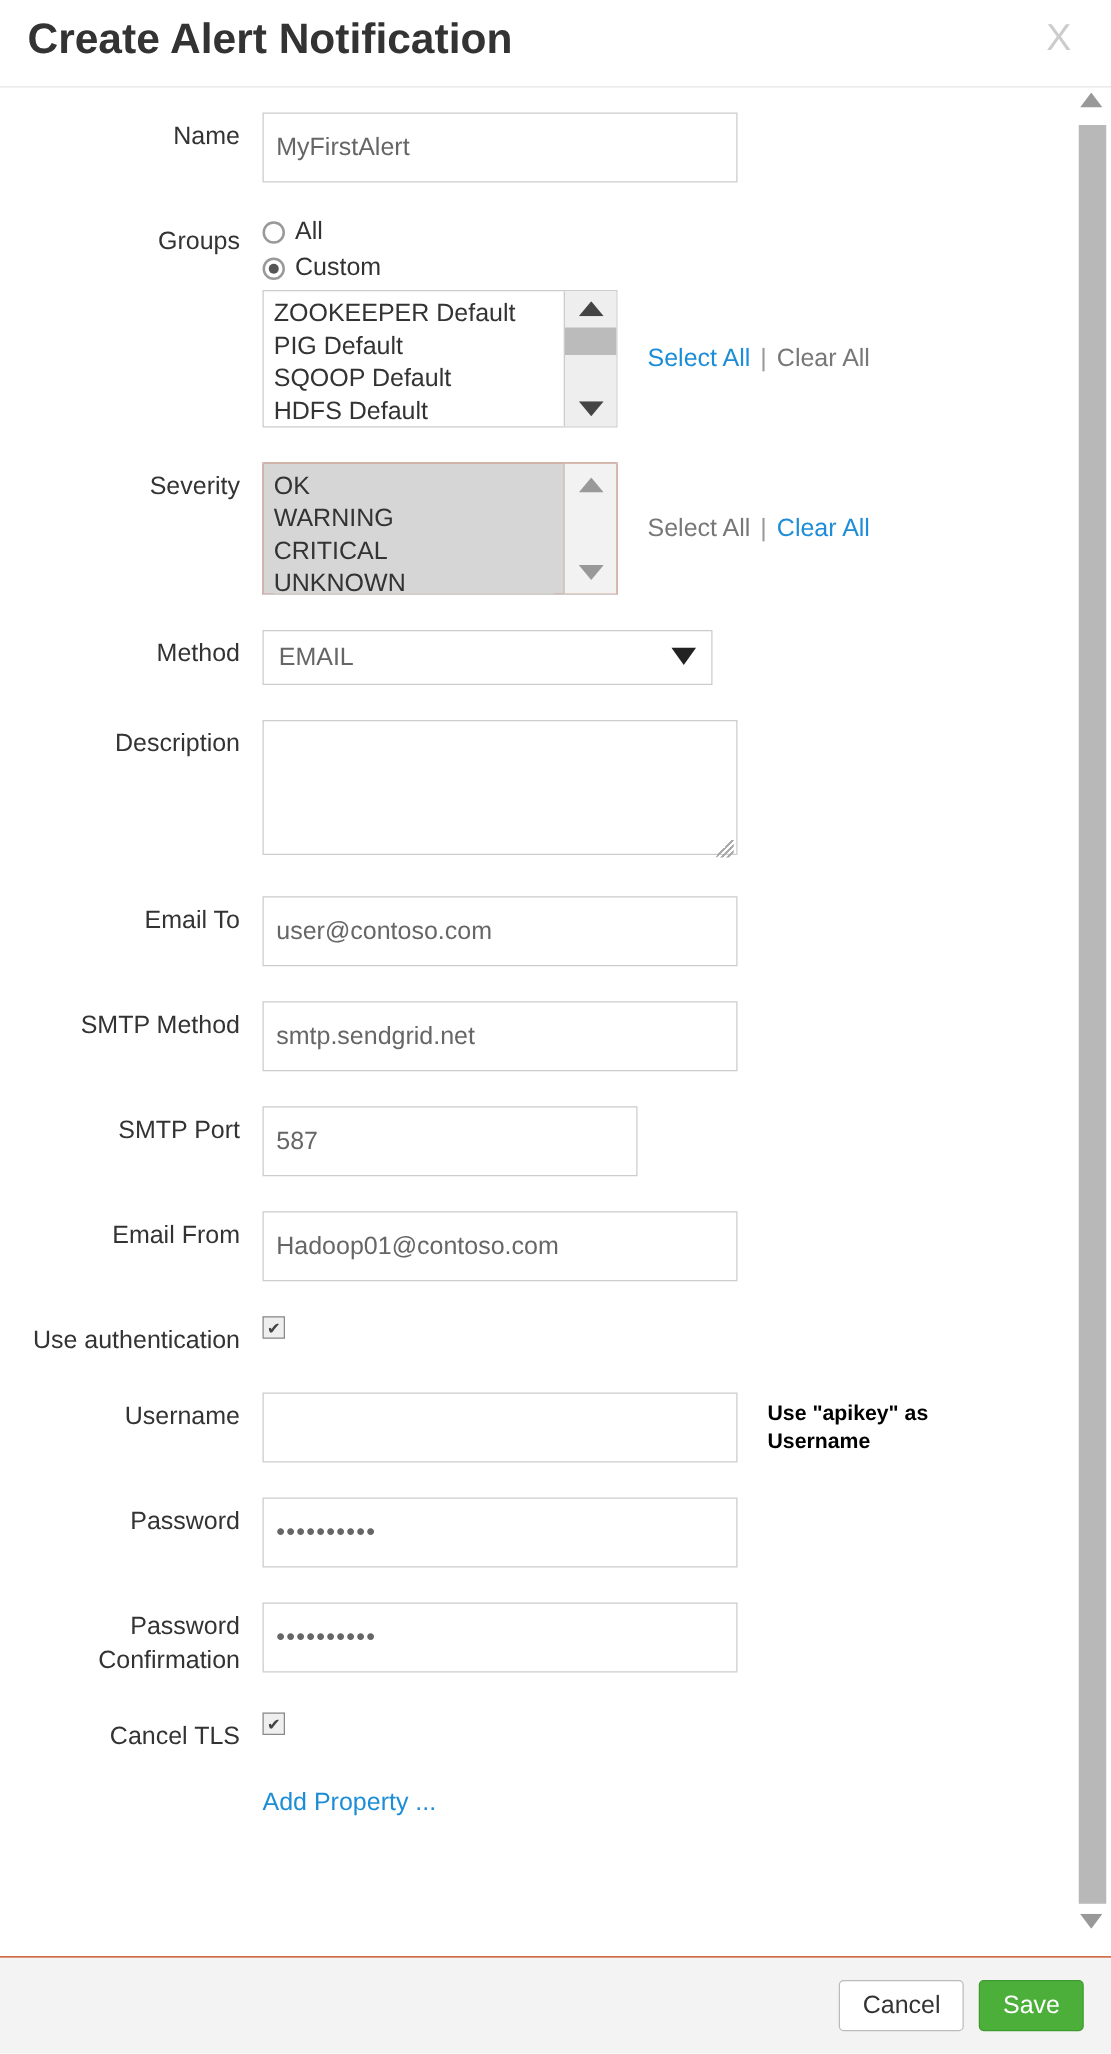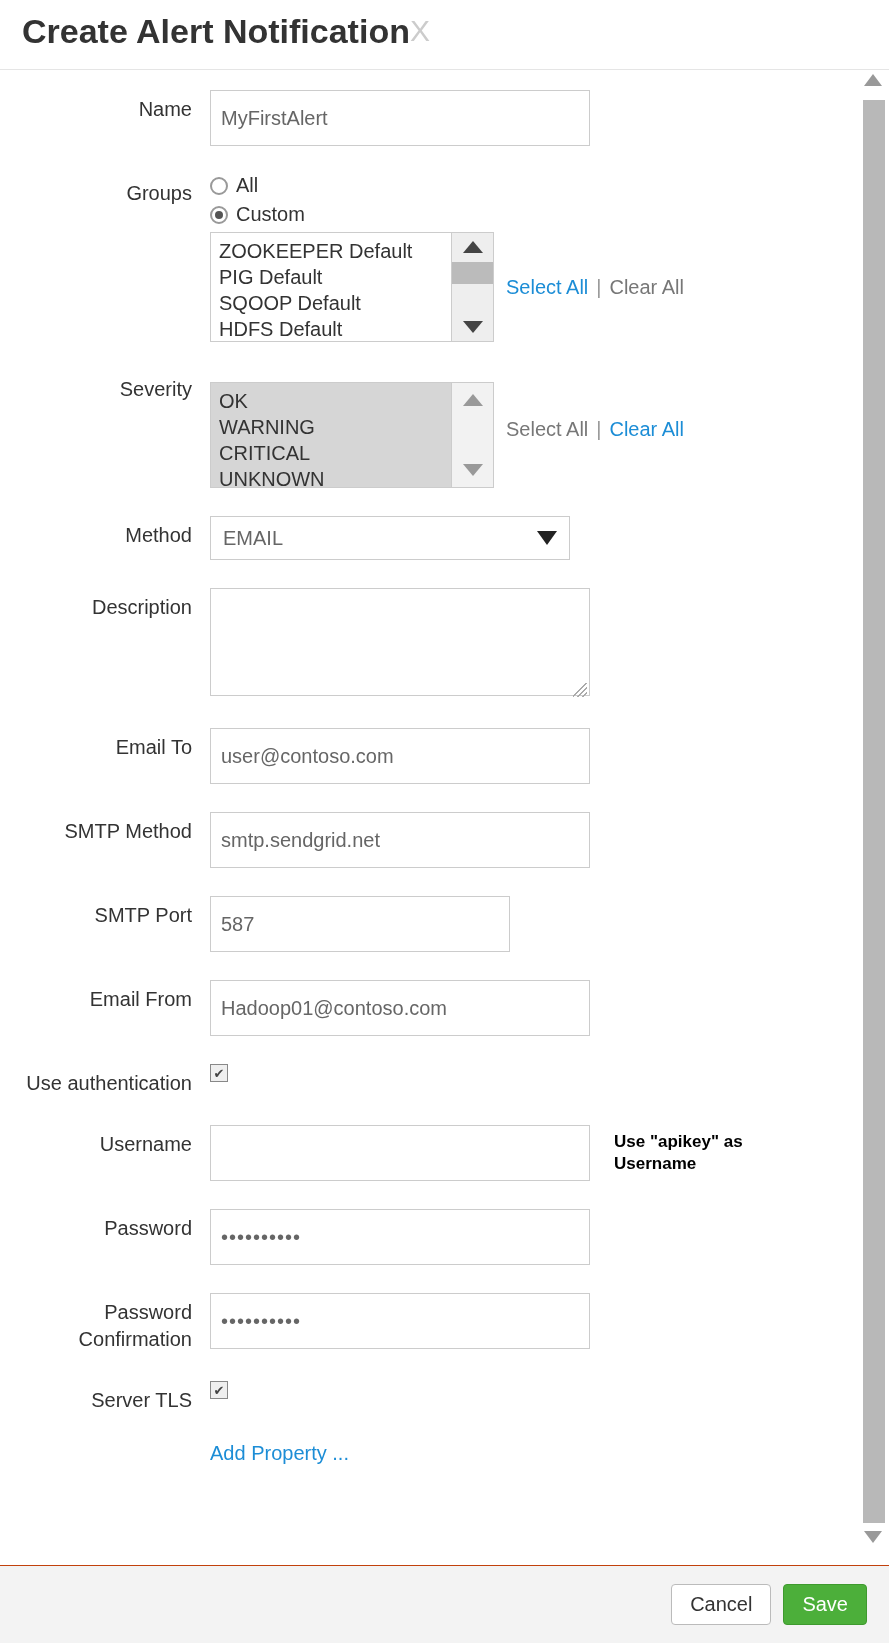--- a/index.html
+++ b/index.html
@@ -1,18 +1,18 @@
 <!DOCTYPE html>
 <html><head>
 <meta charset="utf-8">
 <style>
   * { box-sizing: border-box; }
   html, body { margin:0; padding:0; font-family: Arial, Helvetica, sans-serif; color:#333; background:#fff; }
   .modal { width:889px; min-height:1643px; position:relative; display:flex; flex-direction:column; }
-  .modal-header { padding:12px 32px 18px 22px; border-bottom:1px solid #e5e5e5; display:flex; align-items:flex-start; }
+  .modal-header { padding:12px 32px 18px 22px; border-bottom:1px solid #e5e5e5; display:flex; align-items:flex-start; justify-content:space-between; }
   .modal-title { font-size:34px; font-weight:bold; color:#333; }
   .close-x { font-size:30px; color:#ccc; cursor:pointer; line-height:1; padding-top:4px; }
   .scroll-up, .scroll-down { position:absolute; right:6px; width:20px; height:20px; display:flex; align-items:center; justify-content:center; }
   .scroll-up { top:70px; }
   .scroll-down { bottom:96px; }
   .scroll-up svg, .scroll-down svg { fill:#999; }
   .right-scrollbar { position:absolute; right:4px; top:100px; bottom:120px; width:22px; background:#b8b8b8; }
   .body-area { flex:1; padding:20px 30px 20px 20px; position:relative; }
   .row { display:flex; align-items:flex-start; margin-bottom:28px; }
   .lbl { width:190px; text-align:right; padding-right:18px; font-size:20px; color:#333; padding-top:6px; line-height:1.35; }
@@ -34,21 +34,21 @@
   .listbox-wrap { display:flex; width:284px; }
   .listbox { flex:1; padding:5px 8px; font-size:20px; color:#333; line-height:1.3; height:108px; overflow:hidden; }
   .listbox .item { white-space:nowrap; }
   .listbox .item.sel { background:#d6d6d6; }
   .spin-col { width:42px; border-left:1px solid #ccc; background:#eee; display:flex; flex-direction:column; }
   .spin-col.sev { background:#f2f2f2; }
   .spin-btn { flex:1; display:flex; align-items:center; justify-content:center; cursor:pointer; }
   .spin-btn svg { fill:#444; }
   .spin-scrollthumb { height:22px; background:#bbb; }
 
-  .list-side-actions { display:flex; align-items:center; gap:8px; font-size:20px; margin-left:12px; }
+  .list-side-actions { display:flex; align-items:center; gap:8px; font-size:20px; margin-left:24px; }
   .link { color:#1c8dd6; cursor:pointer; }
   .muted { color:#777; }
   .sep { color:#999; }
 
   .select-box { width:360px; height:44px; display:flex; align-items:center; justify-content:space-between; padding:0 12px; cursor:pointer; }
   .select-box .caret svg { fill:#222; }
 
   .checkbox { width:18px; height:18px; border:1px solid #888; background:#efefef; display:inline-flex; align-items:center; justify-content:center; }
   .checkbox.checked::after { content:"✔"; font-size:13px; color:#444; line-height:1; }
 
@@ -138,21 +138,21 @@
             <span class="muted">Clear All</span>
           </div>
         </div>
       </div>
     </div>
 
     <div class="row">
       <div class="lbl">Severity</div>
       <div class="ctrl">
         <div class="groups-block">
-          <div class="listbox-wrap severity-listbox" style="background:#c2410c;margin-top:12px;">
+          <div class="listbox-wrap severity-listbox" style="background:#c2410c;">
             <div class="listbox" style="height:104px;">
               <div class="item sel">OK</div>
               <div class="item sel">WARNING</div>
               <div class="item sel">CRITICAL</div>
               <div class="item sel">UNKNOWN</div>
             </div>
             <div class="spin-col sev">
               <div class="spin-btn">
                   <svg width="20" height="12" viewBox="0 0 20 12" style="fill:#999">
                     <polygon points="10,0 20,12 0,12"></polygon>
@@ -249,21 +249,21 @@
     </div>
 
     <div class="row">
       <div class="lbl">Password Confirmation</div>
       <div class="ctrl">
           <input class="text med pw-dots" type="text" value="••••••••••" style="">
         </div>
     </div>
 
     <div class="row">
-      <div class="lbl">Server TLS</div>
+      <div class="lbl">Cancel TLS</div>
       <div class="ctrl">
           <span class="checkbox checked"></span>
         </div>
     </div>
 
     <div class="row">
       <div class="lbl"></div>
       <div class="ctrl">
         <span class="add-prop">Add Property ...</span>
       </div>

